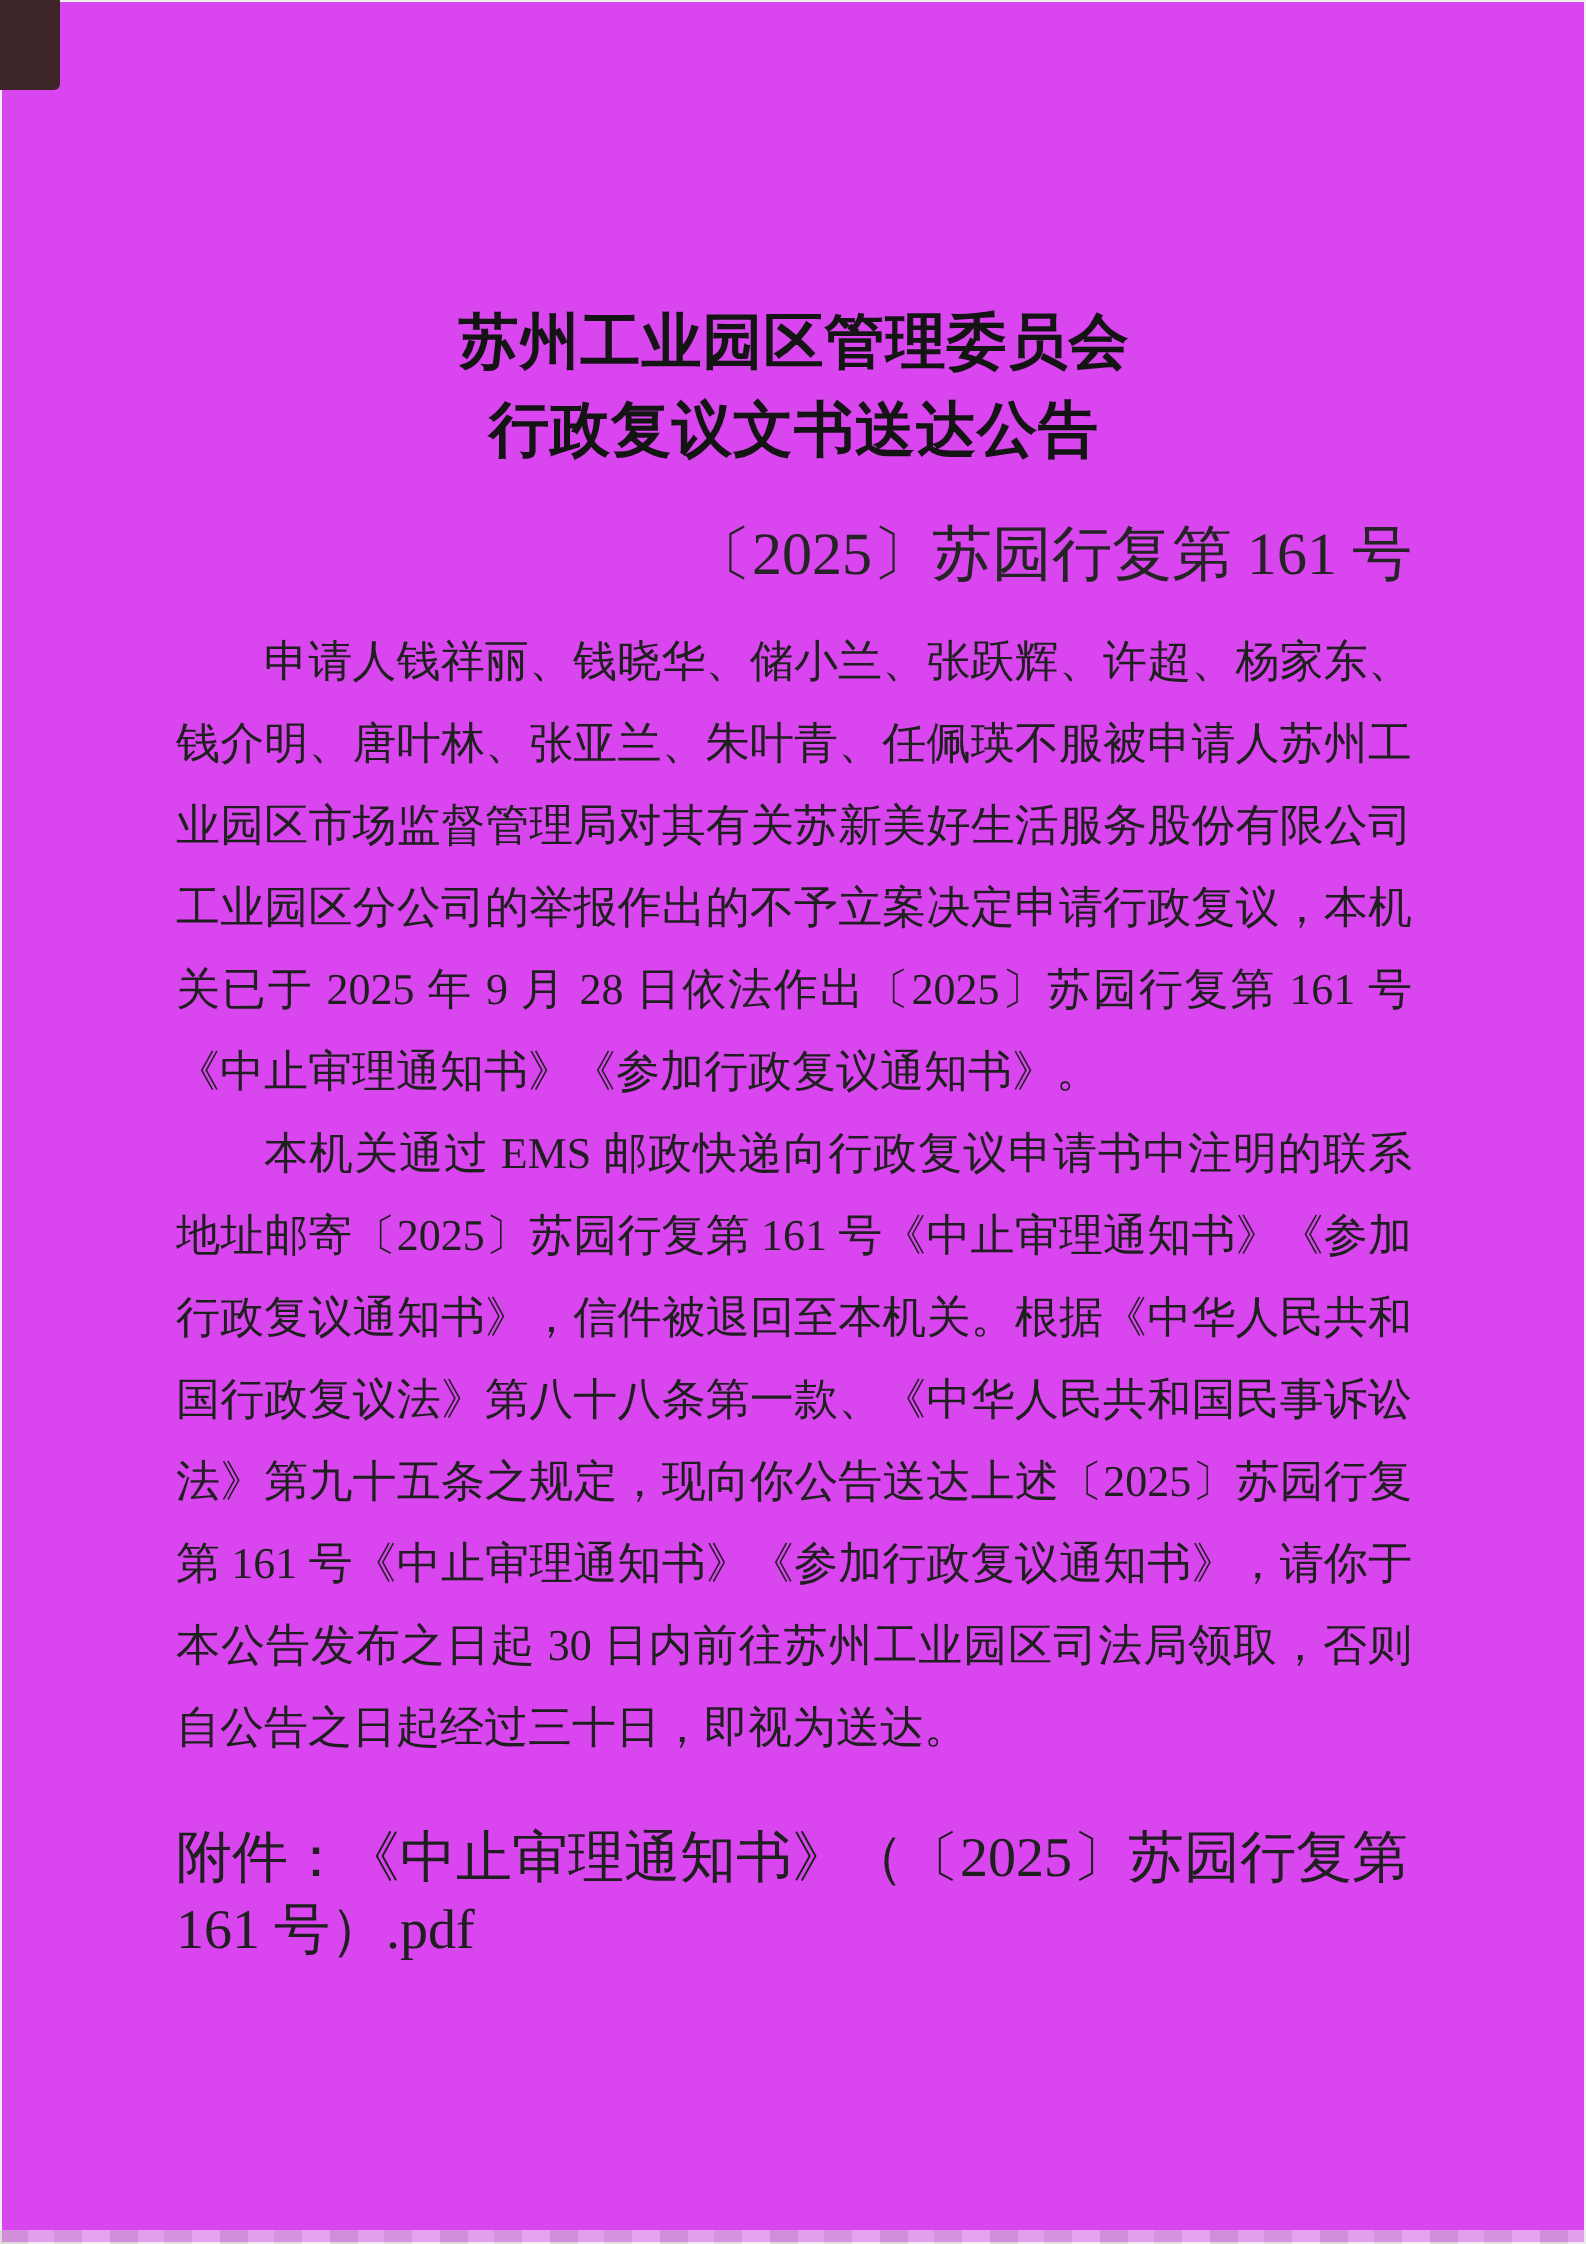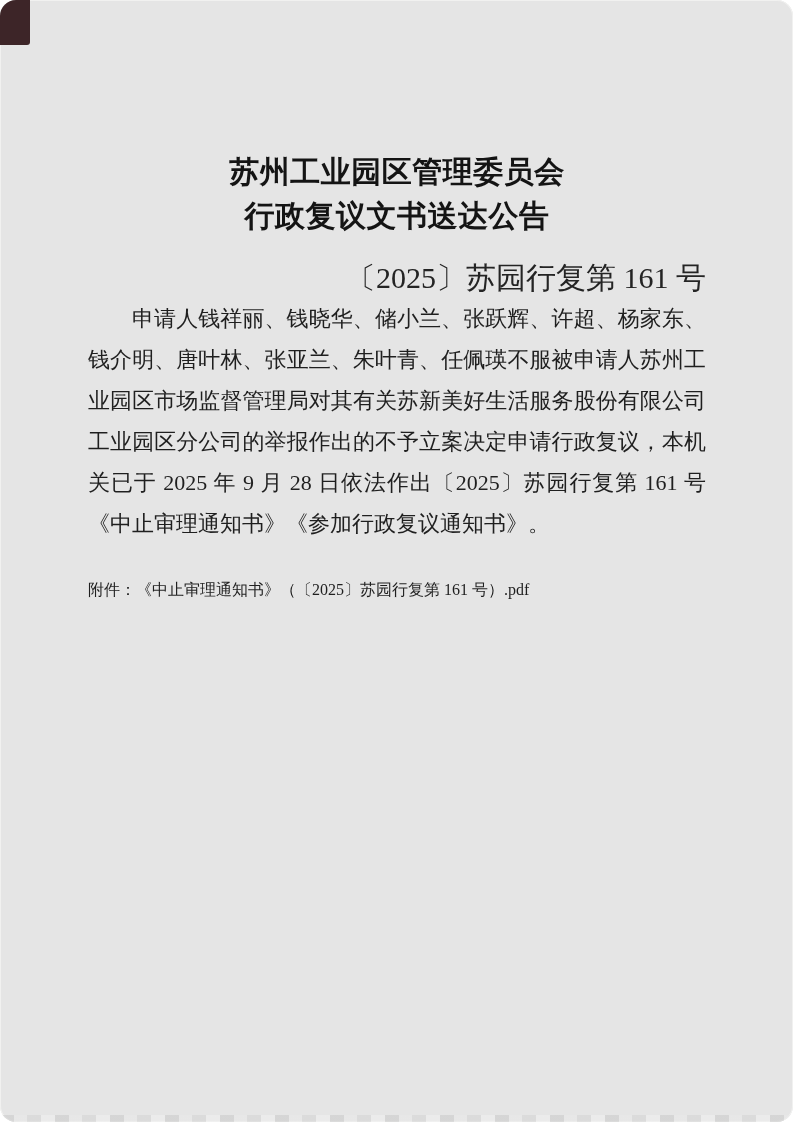--- a/index.html
+++ b/index.html
@@ -1,26 +1,25 @@
 <!DOCTYPE html>
 <html lang="zh"><head>
 <meta charset="utf-8">
 <style>
   html, body { margin: 0; padding: 0; background: #ffffff; }
   .page {
     position: relative;
     width: 793px;
     height: 1122px;
     margin: 0 auto;
-    background: #e5e5e5;
+    background: #d946ef;
     overflow: hidden;
     box-shadow: inset 0 0 0 1px #f1f1f0;
     font-family: "Liberation Serif", "DejaVu Serif", serif;
     color: #1f1f1f;
-    border-radius: 16px;
   }
   .corner-mark {
     position: absolute;
     top: 0; left: 0;
     width: 30px; height: 45px;
     background: #3d2528;
     border-bottom-right-radius: 3px;
   }
   .scan-bottom-strip {
     position: absolute;
@@ -55,24 +54,24 @@
     line-height: 36px;
   }
   .body-paragraph {
     margin: 0;
     font-size: 22px;
     line-height: 41px;
     text-align: justify;
     text-justify: inter-ideograph;
     text-indent: 2em;
   }
-  .body-paragraph.first { margin-top: 4px; }
+  .body-paragraph.first { margin-top: 16px; }
   .attachment-line {
     margin-top: 28px;
-    font-size: 16px;
+    font-size: 28px;
     line-height: 36px;
   }
 </style>
 </head>
 <body>
 
 <div class="page">
 
   <div class="corner-mark" style="background-color: rgb(61, 37, 40);"></div>
 
@@ -81,20 +80,21 @@
     <div class="doc-title">
       <div>苏州工业园区管理委员会</div>
       <div>行政复议文书送达公告</div>
     </div>
 
     <div class="doc-number">〔2025〕苏园行复第 161 号</div>
 
 
     <p class="body-paragraph first">申请人钱祥丽、钱晓华、储小兰、张跃辉、许超、杨家东、钱介明、唐叶林、张亚兰、朱叶青、任佩瑛不服被申请人苏州工业园区市场监督管理局对其有关苏新美好生活服务股份有限公司工业园区分公司的举报作出的不予立案决定申请行政复议，本机关已于 2025 年 9 月 28 日依法作出〔2025〕苏园行复第 161 号《中止审理通知书》《参加行政复议通知书》。</p>
 
+    <p class="body-paragraph">本机关通过 EMS 邮政快递向行政复议申请书中注明的联系地址邮寄〔2025〕苏园行复第 161 号《中止审理通知书》《参加行政复议通知书》，信件被退回至本机关。根据《中华人民共和国行政复议法》第八十八条第一款、《中华人民共和国民事诉讼法》第九十五条之规定，现向你公告送达上述〔2025〕苏园行复第 161 号《中止审理通知书》《参加行政复议通知书》，请你于本公告发布之日起 30 日内前往苏州工业园区司法局领取，否则自公告之日起经过三十日，即视为送达。</p>
 
     <div class="attachment-line">附件：《中止审理通知书》（〔2025〕苏园行复第 161 号）.pdf</div>
 
   </div>
 
   <div class="scan-bottom-strip"></div>
 
 </div>
 
 </body></html>

